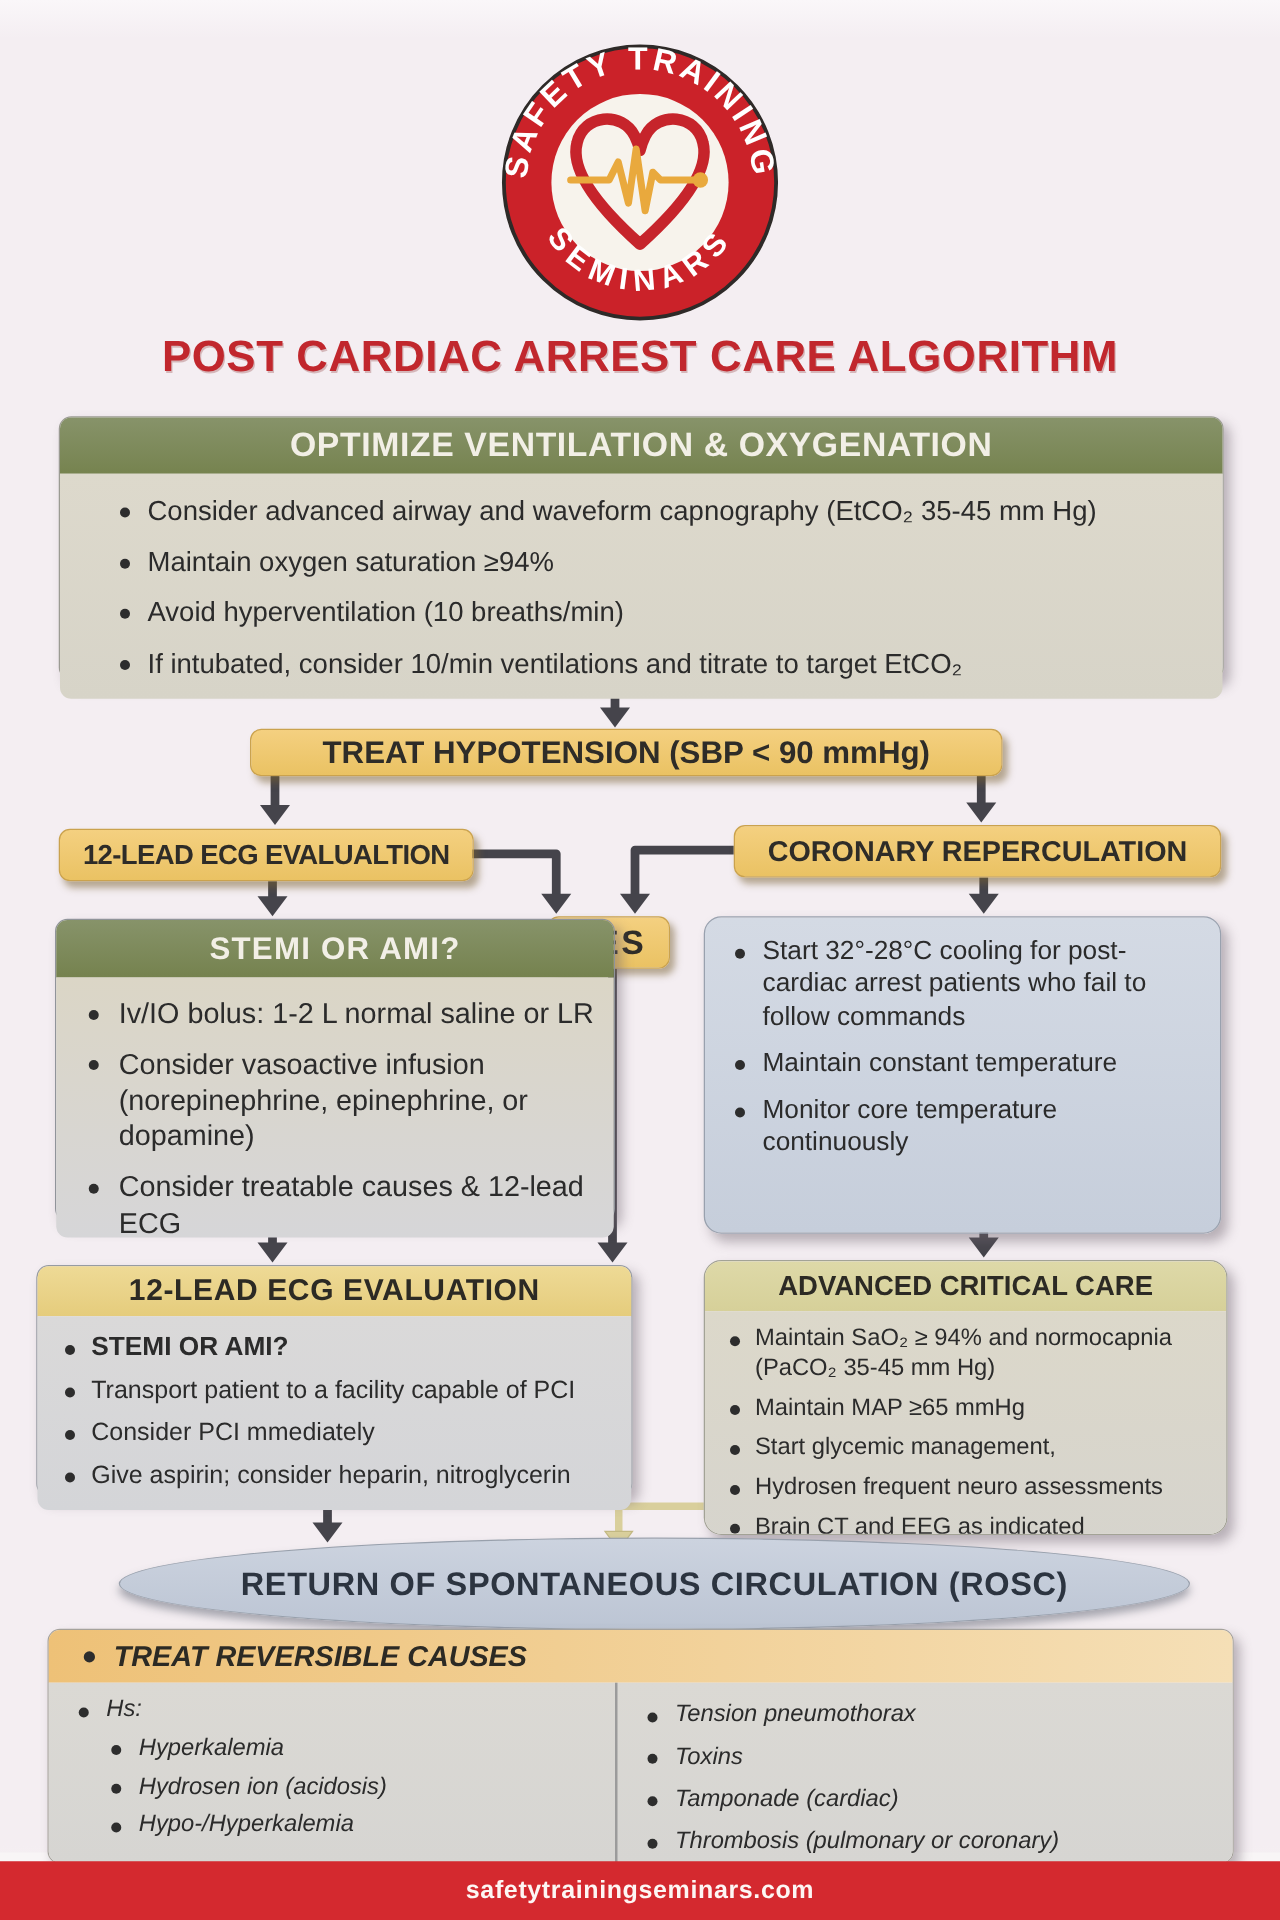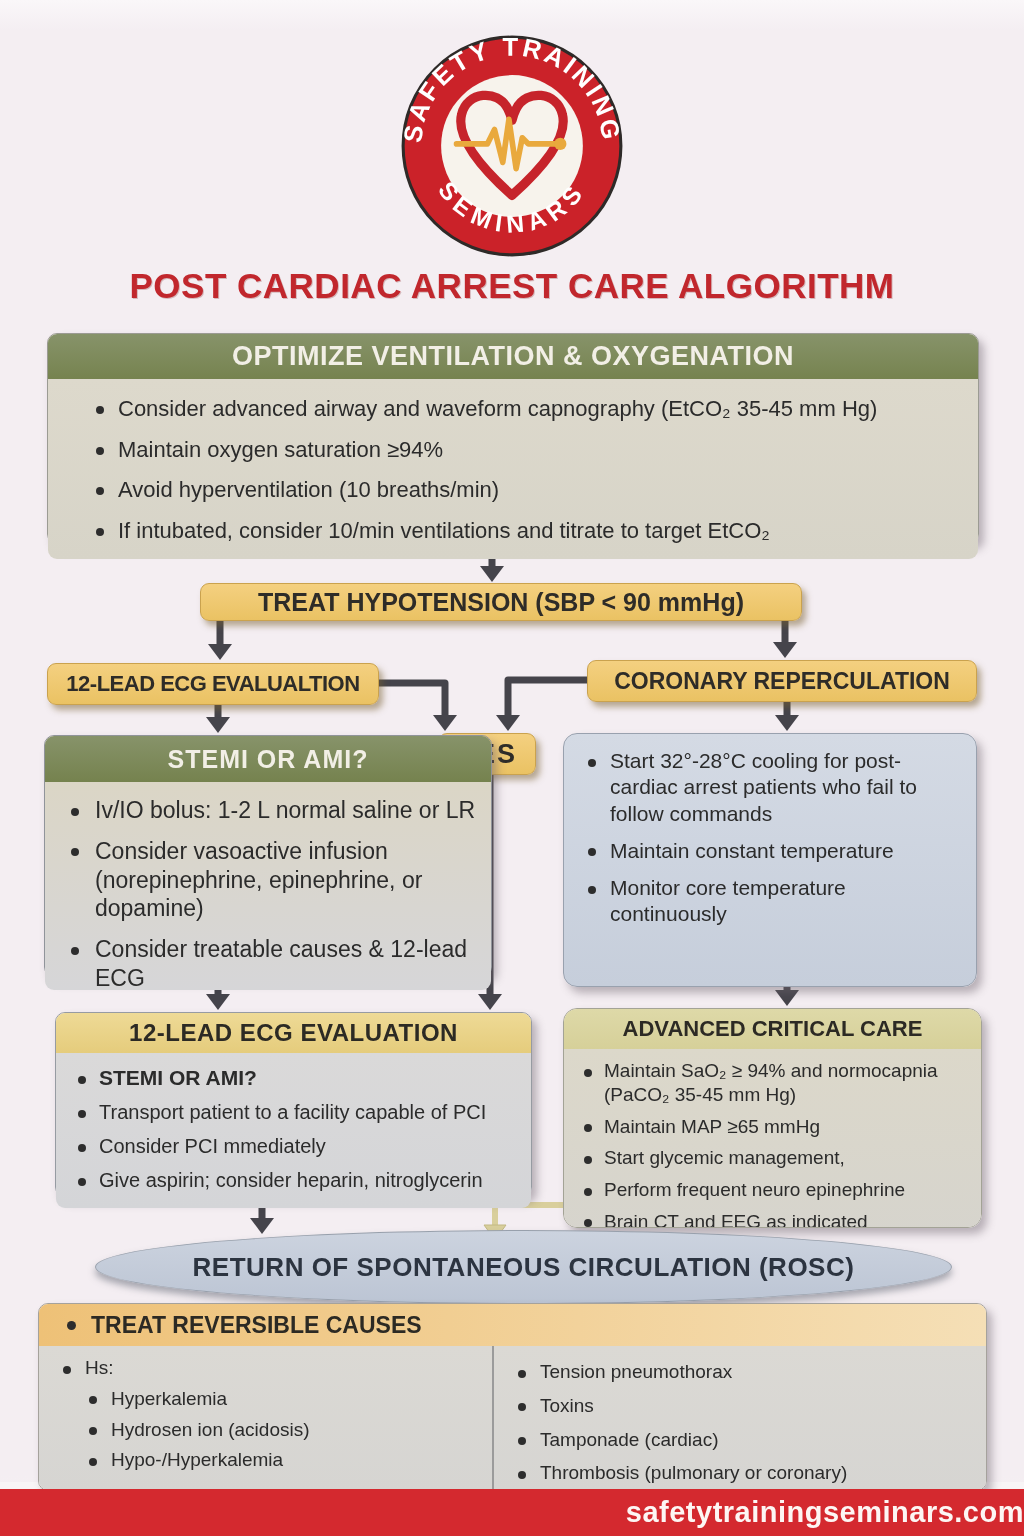--- a/index.html
+++ b/index.html
@@ -42,53 +42,53 @@
     color:#f2efe6;font-size:25px;letter-spacing:1px;}
   .stemi .bd{height:194px;background:linear-gradient(180deg,#dbd6c6,#d6d6d8);padding:14px 14px 0 20px;}
   .stemi li{font-size:23px;margin-bottom:12px;padding-left:30px;}
   
   .ttm{left:563px;top:733px;width:412px;height:252px;border:1px solid #99a1ae;border-radius:14px;
     background:linear-gradient(180deg,#d4dae4,#c6cedb);}
   .ttm .hd{padding-top:14px;font-size:23px;line-height:1.25;color:#1e2630;background:none;}
   .ttm .bd{padding:14px 10px 0 18px;background:none;}
   .ttm li{font-size:21px;margin-bottom:11px;padding-left:28px;}
   
-  .ecg2{left:55px;top:1012px;width:475px;height:183px;border:1px solid #969ba2;}
+  .ecg2{left:29px;top:1012px;width:475px;height:183px;border:1px solid #969ba2;}
   .ecg2 .hd{height:40px;line-height:40px;background:linear-gradient(180deg,#eeda96,#e5cc7c);
     color:#2c2a24;font-size:24px;letter-spacing:.5px;}
   .ecg2 .bd{height:143px;background:linear-gradient(180deg,#dad9d9,#d4d5d8);padding:12px 8px 0 16px;}
   .ecg2 li{font-size:20px;margin-bottom:9px;padding-left:27px;}
   .ecg2 li.b{font-weight:bold;font-size:21px;}
   
   .cc{left:563px;top:1008px;width:417px;height:218px;border:1px solid #a3a396;border-radius:14px;overflow:hidden;}
   .cc .hd{height:40px;line-height:40px;background:linear-gradient(180deg,#ded9a8,#d6d099);
     color:#2c2a24;font-size:22px;}
   .cc .bd{height:178px;background:linear-gradient(180deg,#dcd8ca,#d6d4cd);padding:10px 6px 0 14px;}
   .cc li{font-size:19px;margin-bottom:8px;padding-left:26px;}
   
   .rosc{position:absolute;left:95px;top:1230px;width:855px;height:72px;border-radius:50%;
     background:linear-gradient(180deg,#ccd3df,#bcc5d4);border:1px solid #98a0ac;
     box-shadow:0 5px 7px rgba(90,95,110,.5);display:flex;align-items:center;justify-content:center;
     font-weight:bold;font-size:26px;color:#2c3440;letter-spacing:.5px;}
   
-  .rev{left:38px;top:1303px;width:947px;height:186px;border:1px solid #a5a29c;}
+  .rev{left:38px;top:1303px;width:947px;height:186px;border:1px solid #a5a29c;font-style:italic;}
   .rev .hd{height:42px;line-height:42px;background:linear-gradient(90deg,#eec177,#f5dfb6);
     color:#2c2a24;font-size:23px;text-align:left;padding-left:52px;position:relative;}
   .rev .hd::before{content:"";position:absolute;left:28px;top:17px;width:9px;height:9px;border-radius:50%;background:#2d2d2d;}
   .rev .bd{height:144px;background:linear-gradient(180deg,#dbd9d4,#d6d5d2);display:flex;}
   .rev .col{padding:10px 10px 0 18px;box-sizing:border-box;}
   .rev .col.left{width:455px;border-right:2px solid #9b9b9b;}
   .rev .col.right{flex:1;padding-top:14px;}
   .rev li{font-size:19px;margin-bottom:7px;padding-left:28px;}
   .rev li.sub{margin-left:26px;}
   .rev .col.right li{margin-bottom:10px;}
   
   .footer{position:absolute;left:0;top:1489px;width:100%;height:47px;background:#d4292f;
-    display:flex;align-items:center;justify-content:flex-end;color:#fdf6f4;
-    font-weight:bold;font-size:29px;letter-spacing:.5px;}
+    display:flex;align-items:center;justify-content:center;color:#fdf6f4;
+    font-weight:bold;font-size:20px;letter-spacing:.5px;}
   .strip{position:absolute;left:0;top:1482px;width:100%;height:7px;background:#f8f5f6;}
   
   .flow{position:absolute;left:0;top:0;z-index:1;}
   .card,.gold,.rosc,.title,.logo,.footer{z-index:2;}
 </style>
 </head>
 <body>
 
 <div class="poster">
 
@@ -196,21 +196,21 @@
     </div>
   </div>
 
   <div class="card cc">
     <div class="hd">ADVANCED CRITICAL CARE</div>
     <div class="bd">
       <ul>
         <li>Maintain SaO₂ ≥ 94% and normocapnia (PaCO₂ 35-45 mm Hg)</li>
         <li>Maintain MAP ≥65 mmHg</li>
         <li>Start glycemic management,</li>
-        <li>Perform frequent neuro epinephrine</li>
+        <li>Hydrosen frequent neuro assessments</li>
         <li>Brain CT and EEG as indicated</li>
       </ul>
     </div>
   </div>
 
   <div class="rosc">RETURN OF SPONTANEOUS CIRCULATION (ROSC)</div>
 
   <div class="card rev">
     <div class="hd">TREAT REVERSIBLE CAUSES</div>
     <div class="bd">

